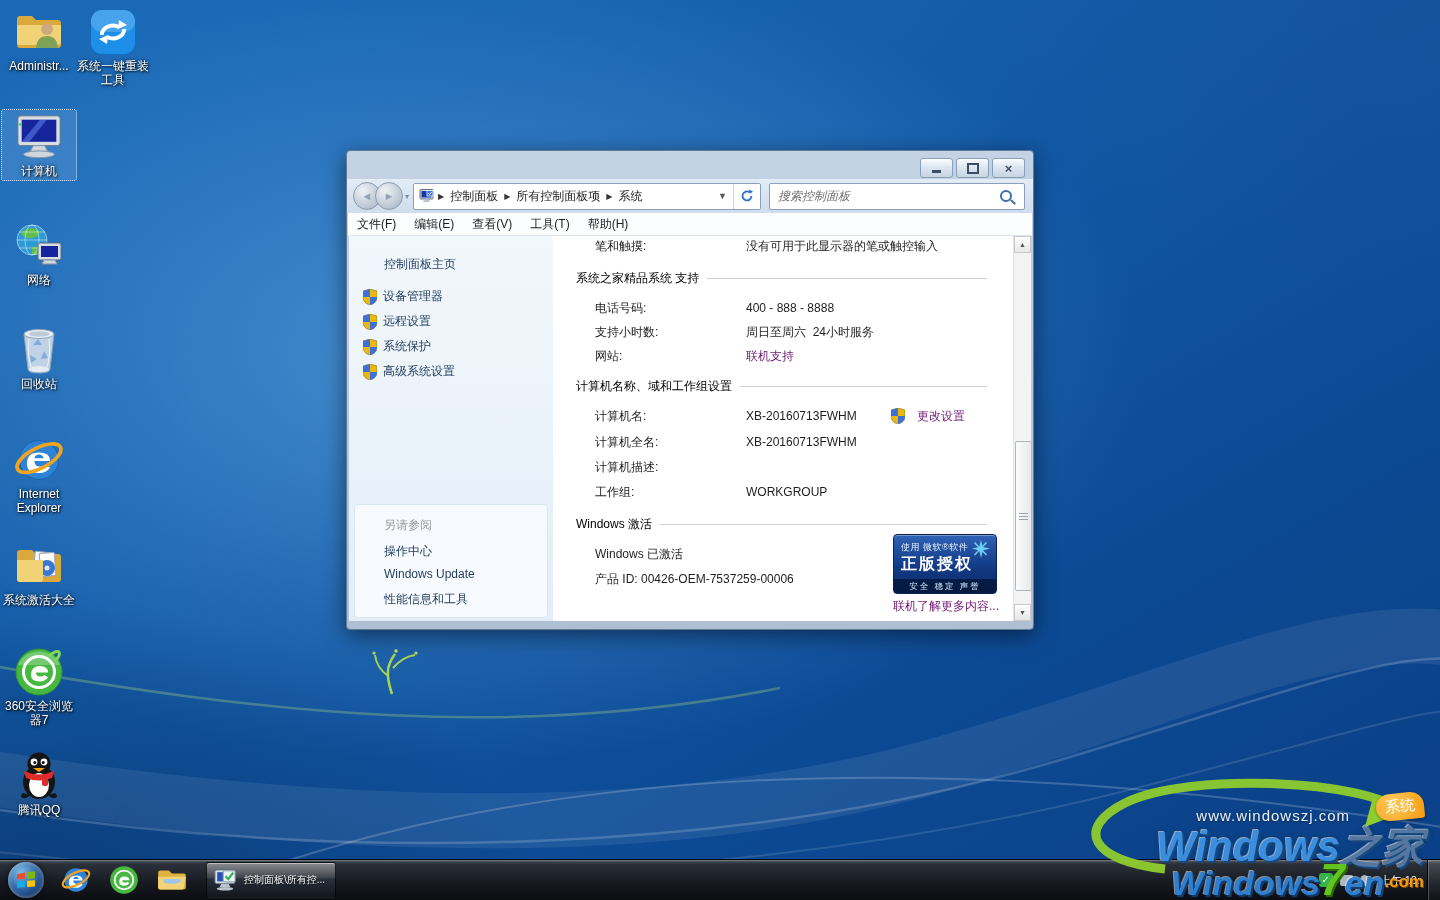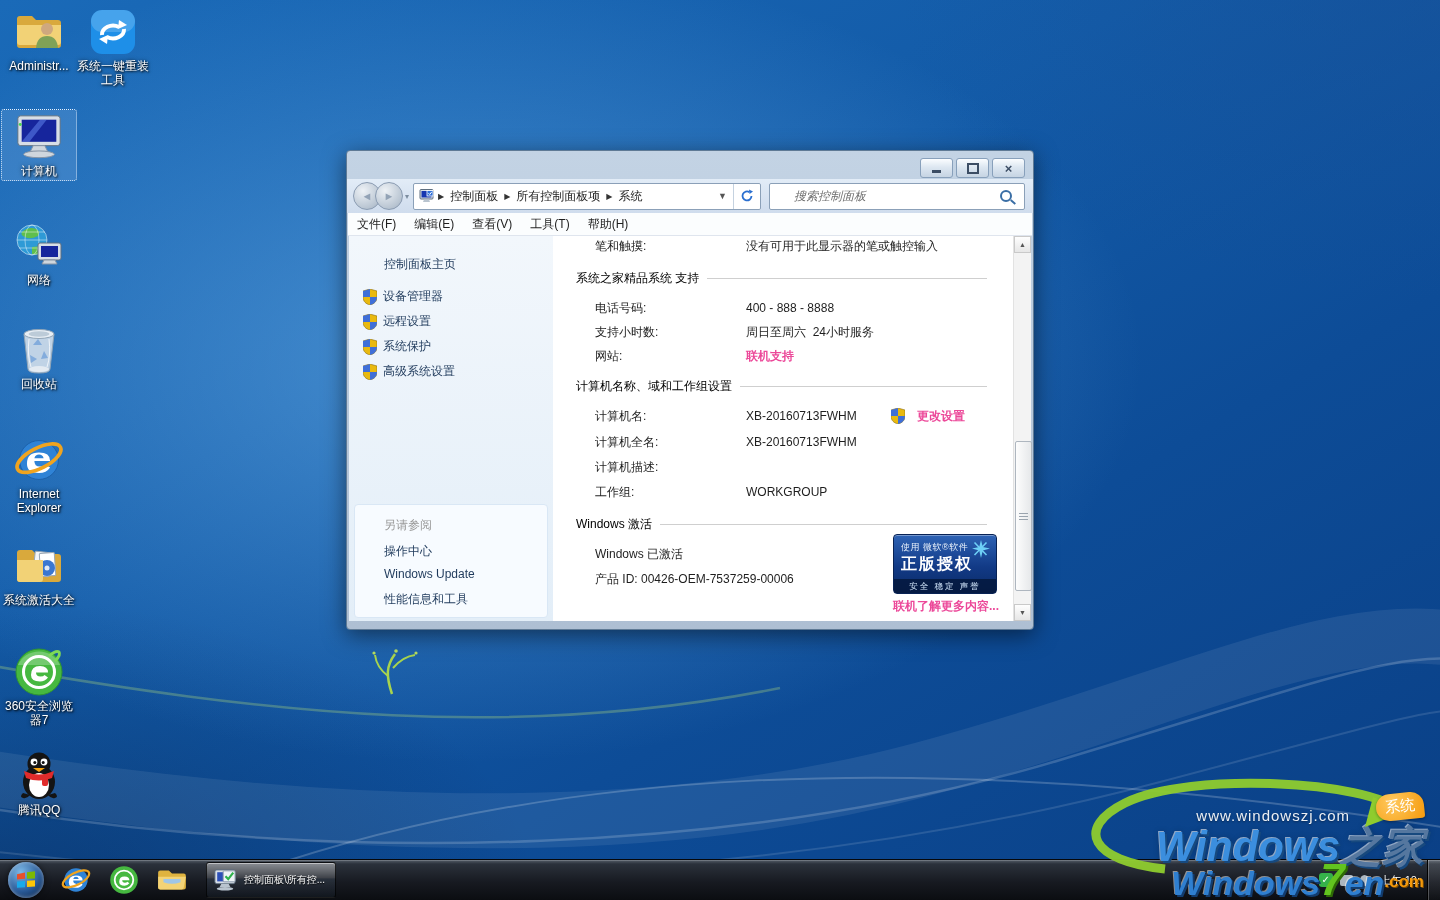--- a/index.html
+++ b/index.html
@@ -37,42 +37,42 @@
   .navdrop{font-size:8px;color:#7c8 da0;color:#7c8da0;margin:0 4px 0 2px;cursor:pointer;}
   .addr{height:25px;background:#fff;border:1px solid #8ba0b8;border-radius:2px;
        display:flex;align-items:center;flex:0 0 346px;font-size:12px;color:#1e1e1e;}
   .addr .aicon{margin:0 4px 0 5px;display:flex;}
   .crumb{padding:0 6px;cursor:pointer;white-space:nowrap;}
   .csep{font-size:8px;color:#333;cursor:pointer;}
   .adrop{margin-left:auto;font-size:9px;color:#555;padding:0 6px;cursor:pointer;}
   .refresh{width:26px;height:25px;border-left:1px solid #c5d2e0;display:flex;align-items:center;justify-content:center;cursor:pointer;background:#fff;border-radius:0 2px 2px 0;}
   .search{height:25px;background:#fff;border:1px solid #8ba0b8;border-radius:2px;margin-left:8px;margin-right:8px;
        flex:1;display:flex;align-items:center;}
-  .search input{border:none;outline:none;flex:1;font-size:12px;font-style:italic;color:#444;padding:0 24px;
+  .search input{border:none;outline:none;flex:1;font-size:12px;font-style:italic;color:#444;padding:0 8px;
        font-family:"Liberation Sans",sans-serif;background:transparent;}
   .search input::placeholder{color:#707070;font-style:italic;}
   .mag{width:8px;height:8px;border:2px solid #3a6ea5;border-radius:50%;position:relative;margin-right:12px;}
   .mag::after{content:"";position:absolute;width:6px;height:2px;background:#3a6ea5;transform:rotate(40deg);left:8px;top:9px;}
   .menubar{position:absolute;left:1px;top:62px;width:calc(100% - 2px);height:22px;background:#fbfdfe;
        border-bottom:1px solid #dfe5ee;display:flex;align-items:center;font-size:12px;color:#1e1e1e;}
   .menubar span{padding:0 9px;cursor:pointer;}
   .wbody{position:absolute;left:2px;top:85px;width:682px;height:385px;background:#fff;display:flex;}
   .sidebar{width:204px;background:linear-gradient(180deg,#f2f7fc,#e3eef8);position:relative;font-size:12px;}
   .home{position:absolute;left:35px;top:20px;color:#1e395b;cursor:pointer;}
   .stask{position:absolute;left:14px;display:flex;align-items:center;gap:6px;color:#1e395b;cursor:pointer;}
   .seealso{position:absolute;left:5px;right:5px;bottom:3px;height:112px;background:#f7fbff;
        border:1px solid #d9e7f5;border-radius:4px;}
   .seealso .hd{position:absolute;left:29px;top:12px;color:#9a9a9a;font-family:Liberation Mono, monospace;}
   .seealso .it{position:absolute;left:29px;color:#1e395b;cursor:pointer;}
   .main{flex:1;position:relative;font-size:12px;color:#1e1e1e;overflow:hidden;}
   .sec{position:absolute;left:23px;right:26px;display:flex;align-items:center;gap:8px;color:#000;}
   .sec .rule{flex:1;height:1px;background:#cfcfcf;}
   .r{position:absolute;left:42px;right:26px;height:20px;display:flex;align-items:center;}
   .r .lab{width:151px;flex:none;}
-  a.lnk{color:#ec4899;text-decoration:none;cursor:pointer;font-weight:bold;}
+  a.lnk{color:#701a75;text-decoration:none;cursor:pointer;}
   .chg{margin-left:auto;margin-right:22px;display:flex;align-items:flex-start;gap:12px;}
   .badge{position:absolute;right:16px;top:298px;width:102px;height:58px;border-radius:4px;
        background:linear-gradient(180deg,#2e63b5,#123a86 55%,#0a2a66);border:1px solid #082254;
        box-shadow:inset 0 1px 0 rgba(255,255,255,.35);color:#fff;overflow:hidden;}
   .badge .b1{position:absolute;left:7px;top:6px;font-size:9px;letter-spacing:.5px;color:#e8f1fb;}
   .badge .b2{position:absolute;left:7px;top:19px;font-size:16px;font-weight:bold;letter-spacing:2px;}
   .badge .b3{position:absolute;left:0;right:0;bottom:0;height:14px;background:rgba(4,22,58,.8);
        font-size:8.5px;color:#cfe3f8;text-align:center;line-height:14px;letter-spacing:2px;}
   .badge svg{position:absolute;right:4px;top:4px;}
   .learn{position:absolute;right:14px;top:362px;font-size:12px;}

